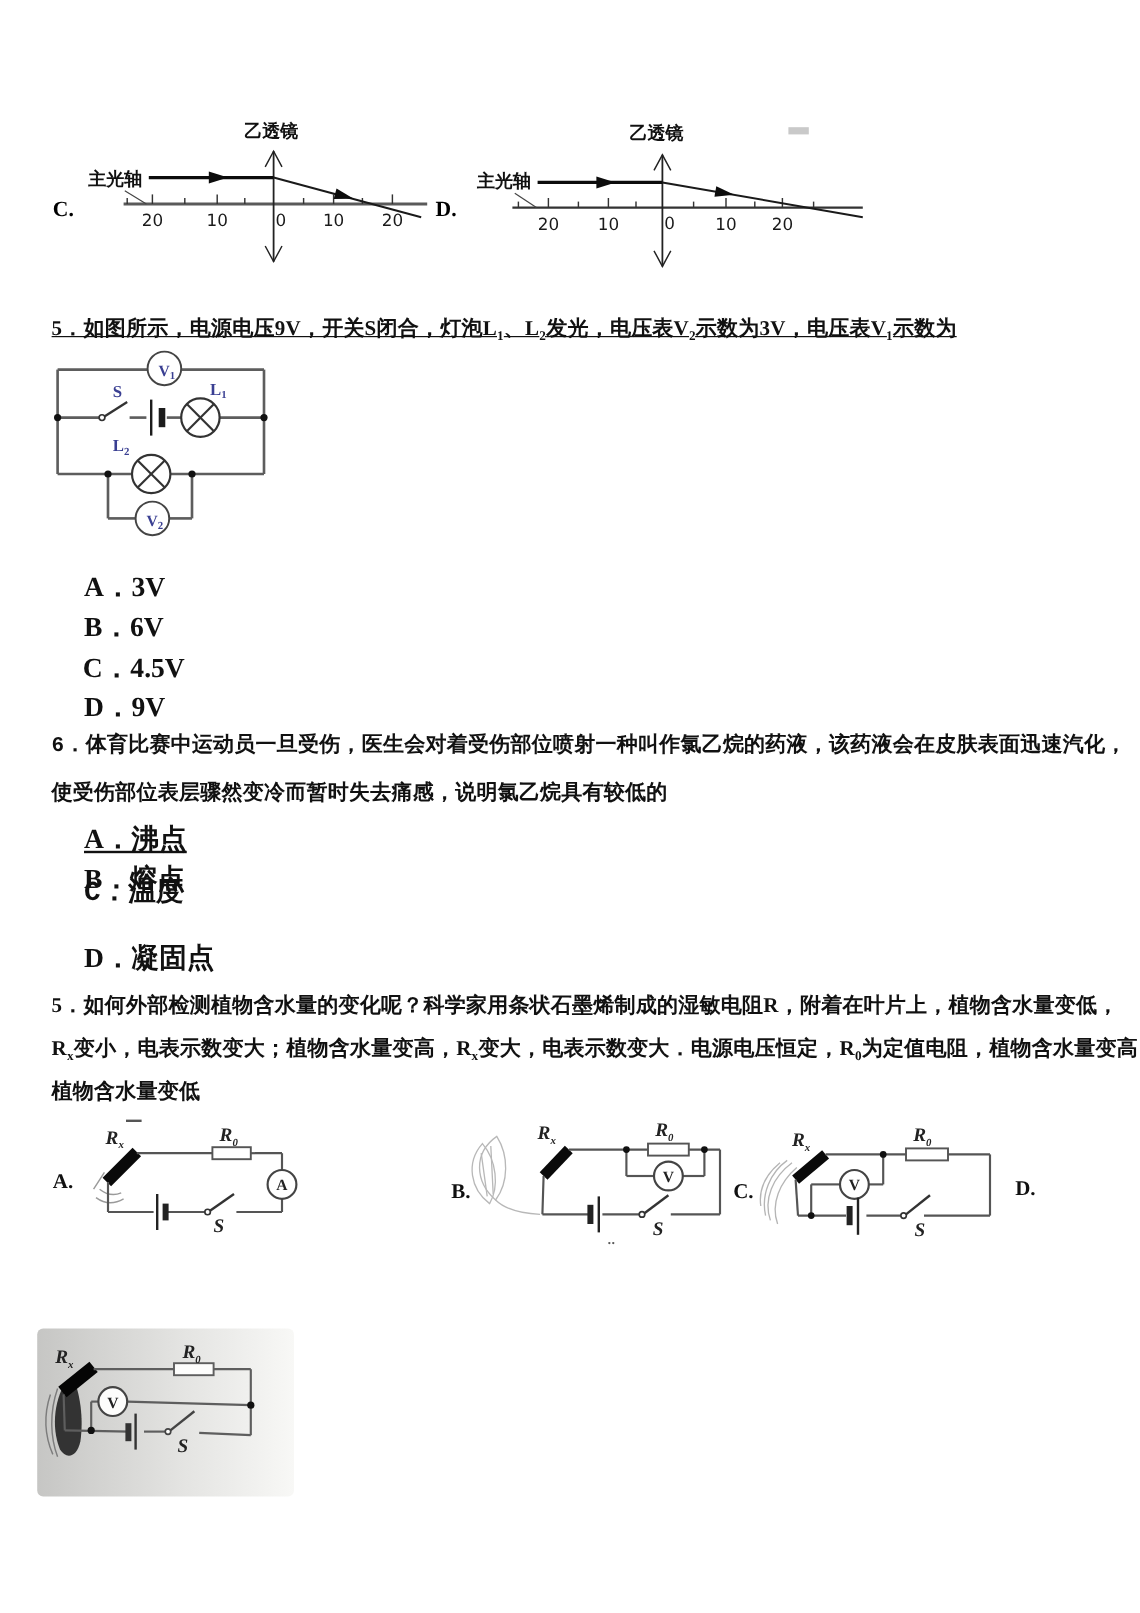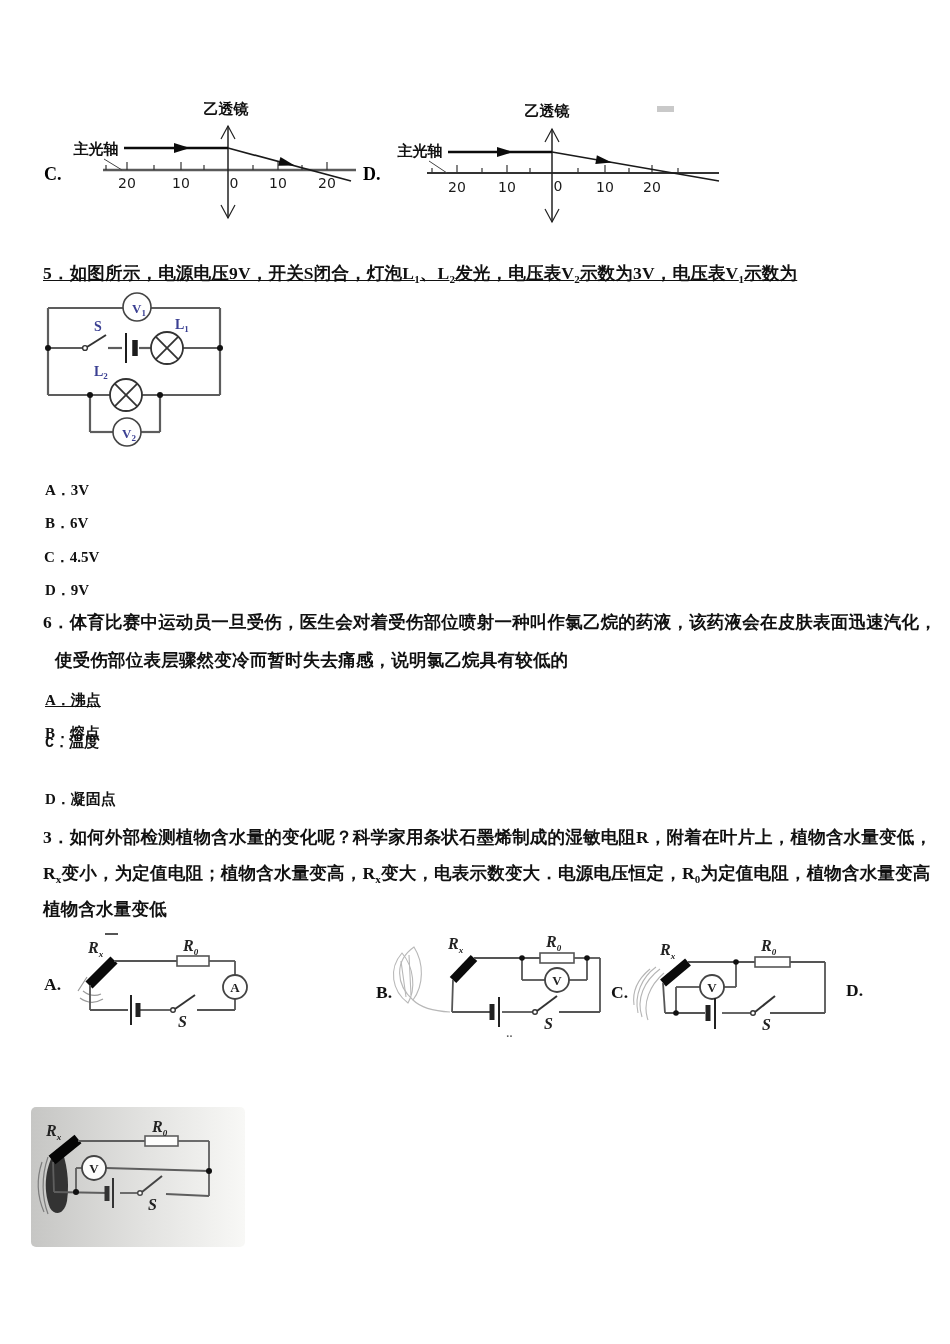--- a/index.html
+++ b/index.html
@@ -1,21 +1,21 @@
 <!DOCTYPE html>
 <html><head>
 <meta charset="utf-8">
 <style>
   html,body{margin:0;padding:0;background:#ffffff;}
   #page{
     position:relative;width:950px;height:1344px;background:#ffffff;overflow:hidden;
     font-family:"Liberation Serif","DejaVu Serif",serif;font-weight:bold;color:#111;
   }
   .absline{position:absolute;white-space:nowrap;font-size:17.5px;line-height:24px;letter-spacing:0.2px;}
-  .opt{position:absolute;white-space:nowrap;font-size:15px;line-height:24px;}
+  .opt{position:absolute;white-space:nowrap;font-size:23px;line-height:24px;margin-left:25px;}
   .circlabel{position:absolute;font-size:17.5px;line-height:22px;}
   sub.small{font-size:11px;vertical-align:-4px;line-height:0;}
   svg{position:absolute;overflow:visible;}
   svg text{font-family:"Liberation Serif","DejaVu Serif",serif;font-weight:bold;}
   .cjk{font-family:"Liberation Sans","DejaVu Sans",sans-serif;font-weight:700;font-size:15px;fill:#111;}
   .tick{font-family:"DejaVu Sans","Liberation Sans",sans-serif;font-weight:400;font-size:14px;fill:#1a1a1a;}
   .meterletter{font-size:13px;fill:#222;}
   .sublbl{font-size:9px;}
   .handlbl{font-style:italic;font-size:16px;fill:#222;}
 </style>
@@ -177,30 +177,30 @@
       <circle cx="52" cy="101" r="3"></circle>
         <circle cx="122" cy="101" r="3"></circle>
     </g>
   </svg>
 
   <div class="opt" style="left:45px;top:478px;">A．3V</div>
   <div class="opt" style="left:45px;top:511px;">B．6V</div>
   <div class="opt" style="left:44px;top:545px;">C．4.5V</div>
   <div class="opt" style="left:45px;top:578px;">D．9V</div>
 
-  <div class="absline" style="left:43px;top:610px;">6．体育比赛中运动员一旦受伤，医生会对着受伤部位喷射一种叫作氯乙烷的药液，该药液会在皮肤表面迅速汽化，</div>
-  <div class="absline" style="left:55px;top:648px;">使受伤部位表层骤然变冷而暂时失去痛感，说明氯乙烷具有较低的</div>
+  <div class="absline" style="left:43px;top:610px;font-family:Liberation Mono, monospace;">6．体育比赛中运动员一旦受伤，医生会对着受伤部位喷射一种叫作氯乙烷的药液，该药液会在皮肤表面迅速汽化，</div>
+  <div class="absline" style="left:43px;top:648px;">使受伤部位表层骤然变冷而暂时失去痛感，说明氯乙烷具有较低的</div>
   <div class="opt" style="left:45px;top:688px;text-decoration:underline;">A．沸点</div>
   <div class="opt" style="left:45px;top:721px;">B．熔点</div>
   <div class="opt" style="left:45px;top:732px;font-family:Liberation Mono, monospace;">C．温度</div>
   <div class="opt" style="left:45px;top:787px;">D．凝固点</div>
 
-  <div class="absline" style="left:43px;top:825px;">3．如何外部检测植物含水量的变化呢？科学家用条状石墨烯制成的湿敏电阻R，附着在叶片上，植物含水量变低，</div>
+  <div class="absline" style="left:43px;top:825px;">5．如何外部检测植物含水量的变化呢？科学家用条状石墨烯制成的湿敏电阻R，附着在叶片上，植物含水量变低，</div>
   <div class="absline" style="left:43px;top:861px;">
-    <span>R</span><sub class="small">x</sub><span>变小，为定值电阻；植物含水量变高，R</span><sub class="small">x</sub><span>变大，电表示数变大．电源电压恒定，R</span><sub class="small">0</sub><span>为定值电阻，植物含水量变高</span>
+    <span>R</span><sub class="small">x</sub><span>变小，电表示数变大；植物含水量变高，R</span><sub class="small">x</sub><span>变大，电表示数变大．电源电压恒定，R</span><sub class="small">0</sub><span>为定值电阻，植物含水量变高</span>
   </div>
   <div class="absline" style="left:43px;top:897px;">植物含水量变低</div>
 
   <div class="circlabel" style="left:44px;top:973px;">A.</div>
   <div class="circlabel" style="left:376px;top:981px;">B.</div>
   <div class="circlabel" style="left:611px;top:981px;">C.</div>
   <div class="circlabel" style="left:846px;top:979px;">D.</div>
 
   <svg style="left:35px;top:925px;" width="310" height="114" viewBox="0 0 310 114">
     <line x1="70" y1="9" x2="83" y2="9" stroke="#555" stroke-width="2"></line>

